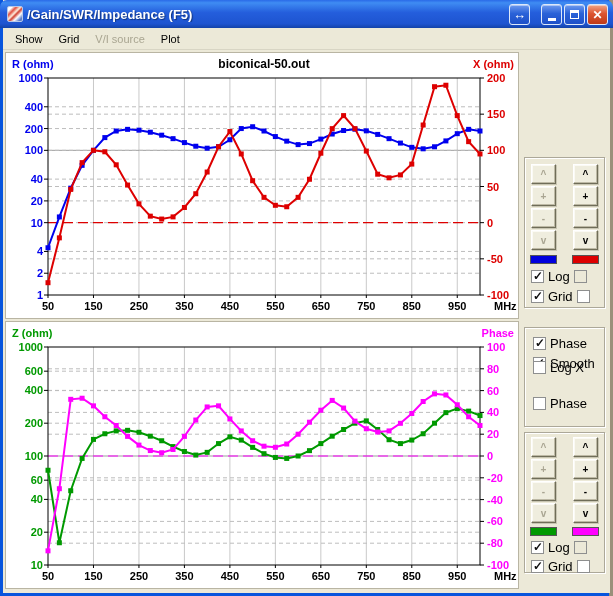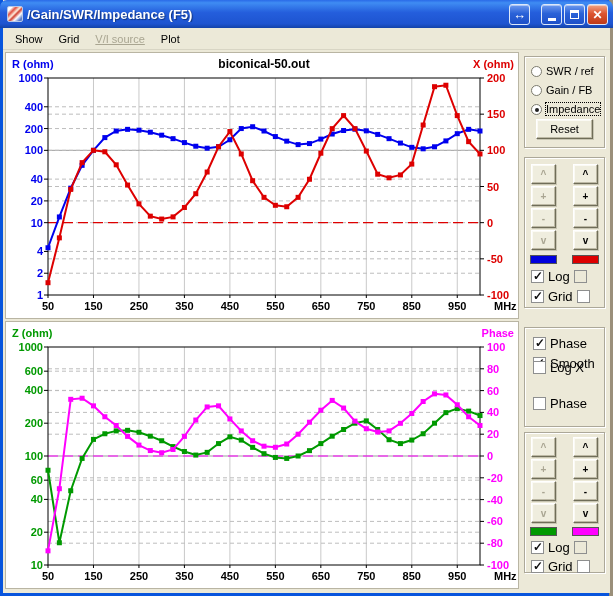--- a/index.html
+++ b/index.html
@@ -20,21 +20,21 @@
   .tbtn.detach{margin-right:9px;}
   .tbtn.close{background:linear-gradient(to bottom,#F2A584,#DD5532 45%,#BE3A18);}
   .icon-detach::before{content:"\2194";color:#fff;font-weight:bold;font-size:13px;line-height:1;}
   .icon-min{width:8px;height:3px;background:#fff;margin-top:10px;}
   .icon-max{width:9px;height:9px;border:1px solid #fff;border-top:3px solid #fff;}
   .icon-close::before{content:"\2715";color:#fff;font-weight:bold;font-size:12px;line-height:1;}
   
   .menubar{position:absolute;left:0;top:28px;width:607px;height:22px;background:#ECE9D8;
     border-bottom:1px solid #D8D5C4;display:flex;align-items:center;padding-left:4px;}
   .menu-item{font-size:11px;color:#000;padding:3px 8px;}
-  .menu-item.disabled{color:#A9A591;text-decoration:underline;}
+  .menu-item.disabled{color:#A9A591;}
   
   .client{position:absolute;left:0;top:50px;width:607px;height:543px;background:#ECE9D8;}
   .chart-panel{position:absolute;left:2px;background:#FFFFFF;border:1px solid #B9B5A3;}
   .chart-panel.top{top:2px;width:514px;height:267px;}
   .chart-panel.bottom{top:271px;width:514px;height:268px;}
   .chart-panel svg{display:block;}
   svg text{font-family:"Liberation Sans",sans-serif;}
   
   .group{position:absolute;left:521px;width:81px;border:1px solid #ACA899;
     box-shadow:inset 1px 1px 0 #FFFFFF,1px 1px 0 #FFFFFF;background:#ECE9D8;}
@@ -437,35 +437,20 @@
           <rect x="403.2894736842105" y="88.99000000000001" width="5" height="5" fill="#FF00FF" clip-path="url(#chart1clip)"></rect>
           <rect x="414.65789473684214" y="77" width="5" height="5" fill="#FF00FF" clip-path="url(#chart1clip)"></rect>
           <rect x="426.0263157894737" y="69.37" width="5" height="5" fill="#FF00FF" clip-path="url(#chart1clip)"></rect>
           <rect x="437.39473684210526" y="70.46000000000001" width="5" height="5" fill="#FF00FF" clip-path="url(#chart1clip)"></rect>
           <rect x="448.7631578947368" y="80.27000000000001" width="5" height="5" fill="#FF00FF" clip-path="url(#chart1clip)"></rect>
           <rect x="460.13157894736844" y="92.25999999999999" width="5" height="5" fill="#FF00FF" clip-path="url(#chart1clip)"></rect>
           <rect x="471.5" y="100.97999999999999" width="5" height="5" fill="#FF00FF" clip-path="url(#chart1clip)"></rect>
         </svg>
     </div>
 
-    <div class="group g1">
-      <label class="radio-row" style="top:8px">
-        <span class="radio"></span>
-        <span>SWR / ref</span>
-      </label>
-      <label class="radio-row" style="top:27px">
-        <span class="radio"></span>
-        <span>Gain / FB</span>
-      </label>
-      <label class="radio-row" style="top:46px">
-        <span class="radio checked"></span>
-        <span class="focus-rect">Impedance</span>
-      </label>
-      <button class="btn reset">Reset</button>
-    </div>
 
     <div class="group g2">
       <button class="btn spin disabled" style="left:6px;top:6px"><span>^</span></button>
       <button class="btn spin" style="left:48px;top:6px"><span>^</span></button>
       <button class="btn spin disabled" style="left:6px;top:28px"><span>+</span></button>
       <button class="btn spin" style="left:48px;top:28px"><span>+</span></button>
       <button class="btn spin disabled" style="left:6px;top:50px"><span>-</span></button>
       <button class="btn spin" style="left:48px;top:50px"><span>-</span></button>
       <button class="btn spin disabled" style="left:6px;top:72px"><span>v</span></button>
       <button class="btn spin" style="left:48px;top:72px"><span>v</span></button>

